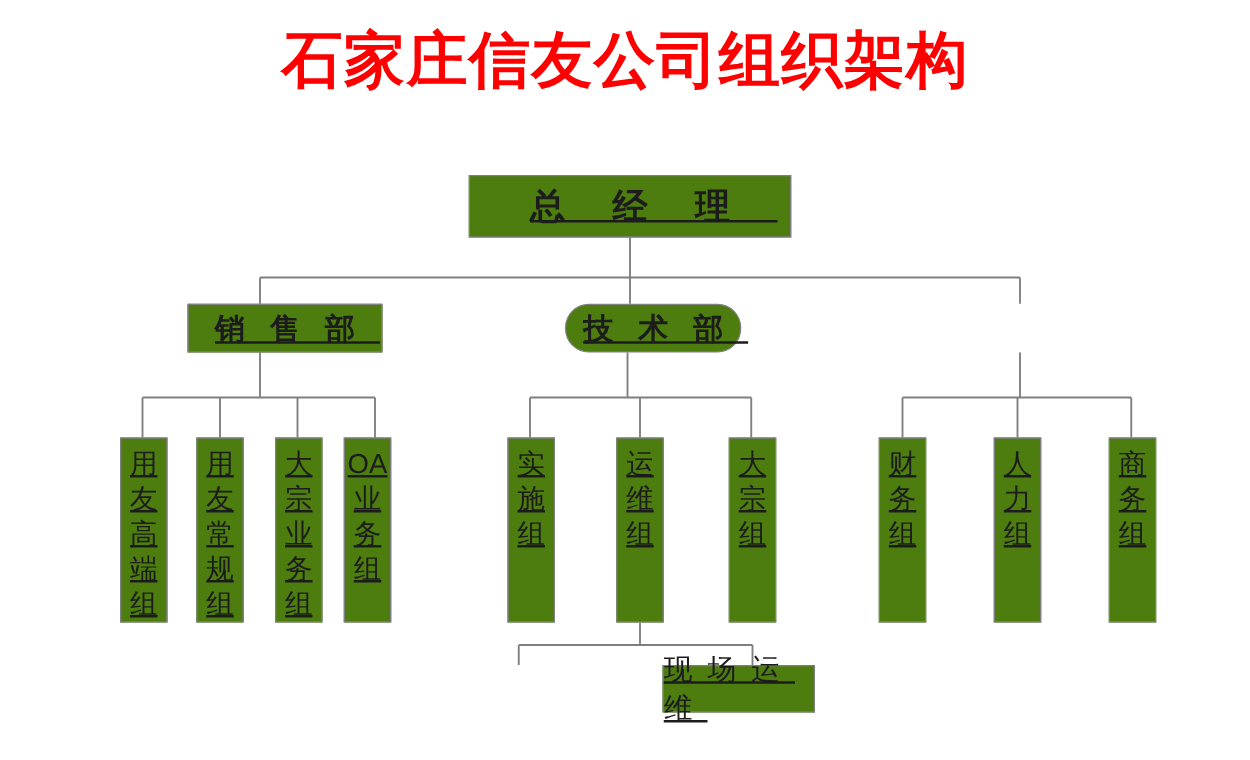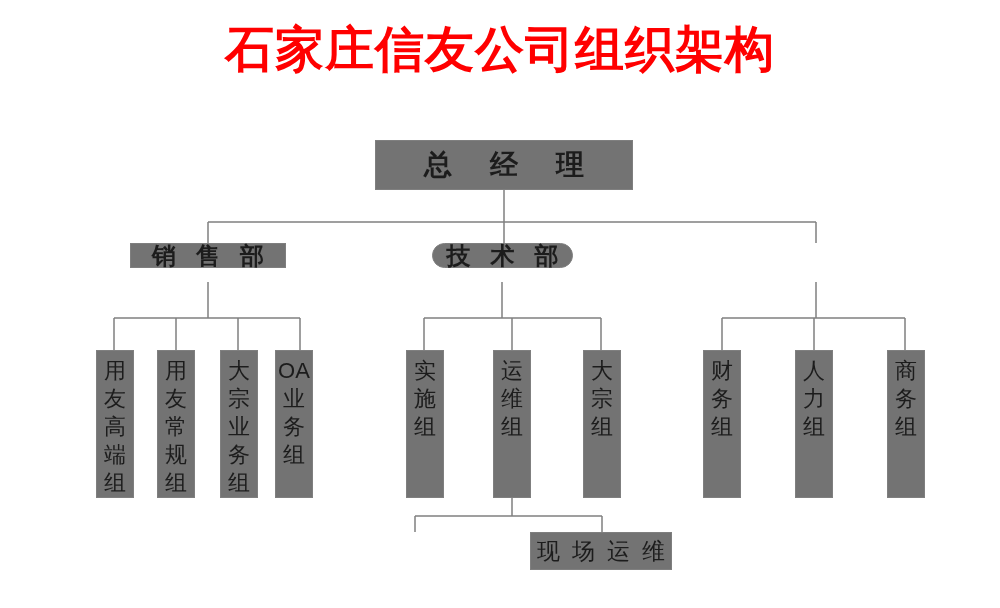--- a/index.html
+++ b/index.html
@@ -1,39 +1,39 @@
 <!DOCTYPE html>
 <html><head>
 <meta charset="utf-8">
 <style>
   html,body{margin:0;padding:0;background:#ffffff;}
   body{font-family:"Liberation Sans","DejaVu Sans",sans-serif;}
   .canvas{position:relative;width:1000px;height:608px;background:#ffffff;overflow:hidden;}
   .title{position:absolute;left:0;top:20px;width:1000px;text-align:center;
          font-size:49px;font-weight:bold;letter-spacing:1px;line-height:58px;}
   .lines-svg{position:absolute;left:0;top:0;width:1000px;height:608px;}
-  .box{position:absolute;background:#737373;border:1.5px solid #7f7f7f;
-       display:flex;align-items:center;justify-content:center;color:#1c1c1c;box-sizing:border-box;}
+  .box{position:absolute;background:#4d7c0f;border:1.5px solid #7f7f7f;
+       display:flex;align-items:center;justify-content:center;color:#1c1c1c;box-sizing:border-box;text-decoration:underline;}
   .box-ceo{left:375px;top:140px;width:258px;height:50px;font-size:28px;font-weight:bold;}
   .box-ceo .sp{letter-spacing:38px;margin-right:-38px;}
-  .box-dept{top:243px;height:25px;font-size:24px;font-weight:bold;}
+  .box-dept{top:243px;height:39px;font-size:24px;font-weight:bold;margin-left:20px;}
   .box-dept .sp{letter-spacing:20px;margin-right:-20px;}
   .dept-sales{left:130px;width:156px;}
   .dept-tech{left:432px;width:141px;border-radius:19px;}
   .dept-office{left:746px;width:141px;}
   .box-vert{top:350px;width:38px;height:148px;font-size:22px;
             align-items:flex-start;justify-content:center;padding-top:6px;}
   .box-vert .vlines{text-align:center;line-height:28px;}
   .v1{left:96px;}.v2{left:157px;}.v3{left:220px;}.v4{left:275px;}
   .v5{left:406px;}.v6{left:493px;}.v7{left:583px;}
   .v8{left:703px;}.v9{left:795px;}.v10{left:887px;}
   .box-bottom{top:532px;height:38px;font-size:23px;}
   .box-bottom .sp{letter-spacing:12px;margin-right:-12px;}
   .bottom-online{left:343px;width:144px;}
-  .bottom-onsite{left:530px;width:142px;}
+  .bottom-onsite{left:530px;width:122px;}
 </style>
 </head>
 <body>
 
 <div class="canvas">
 
   <div class="title" style="color: rgb(255, 0, 0);">石家庄信友公司组织架构</div>
 
   <svg class="lines-svg" viewBox="0 0 1000 608" xmlns="http://www.w3.org/2000/svg">
     <g stroke="#7f7f7f" stroke-width="1.5" fill="none">

